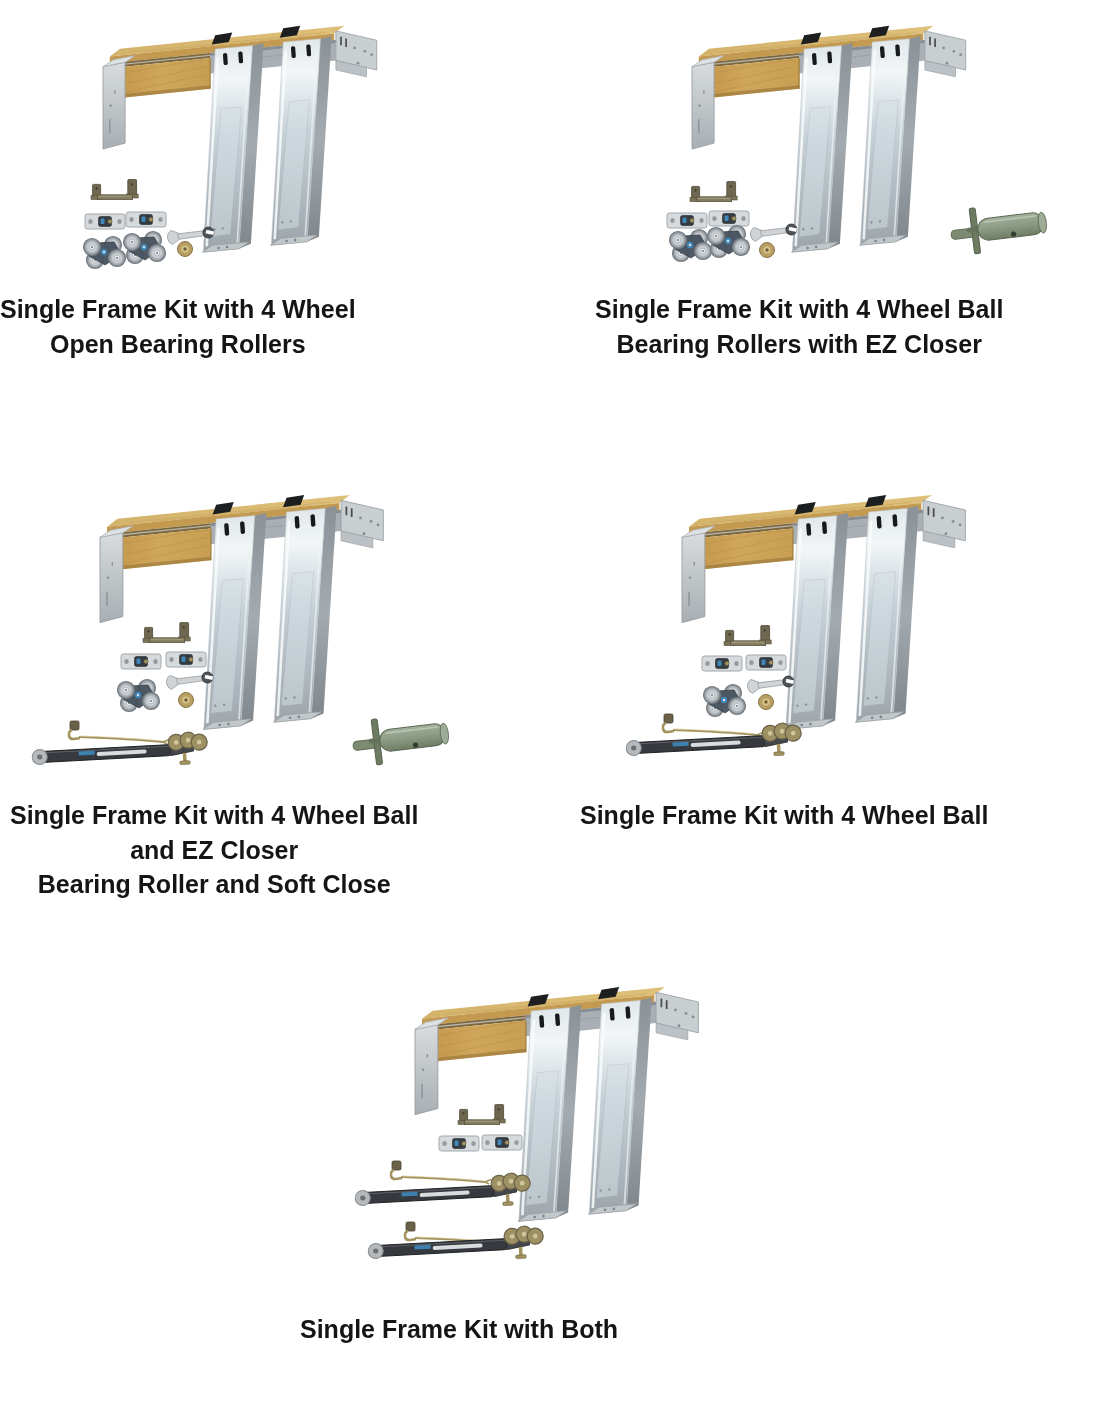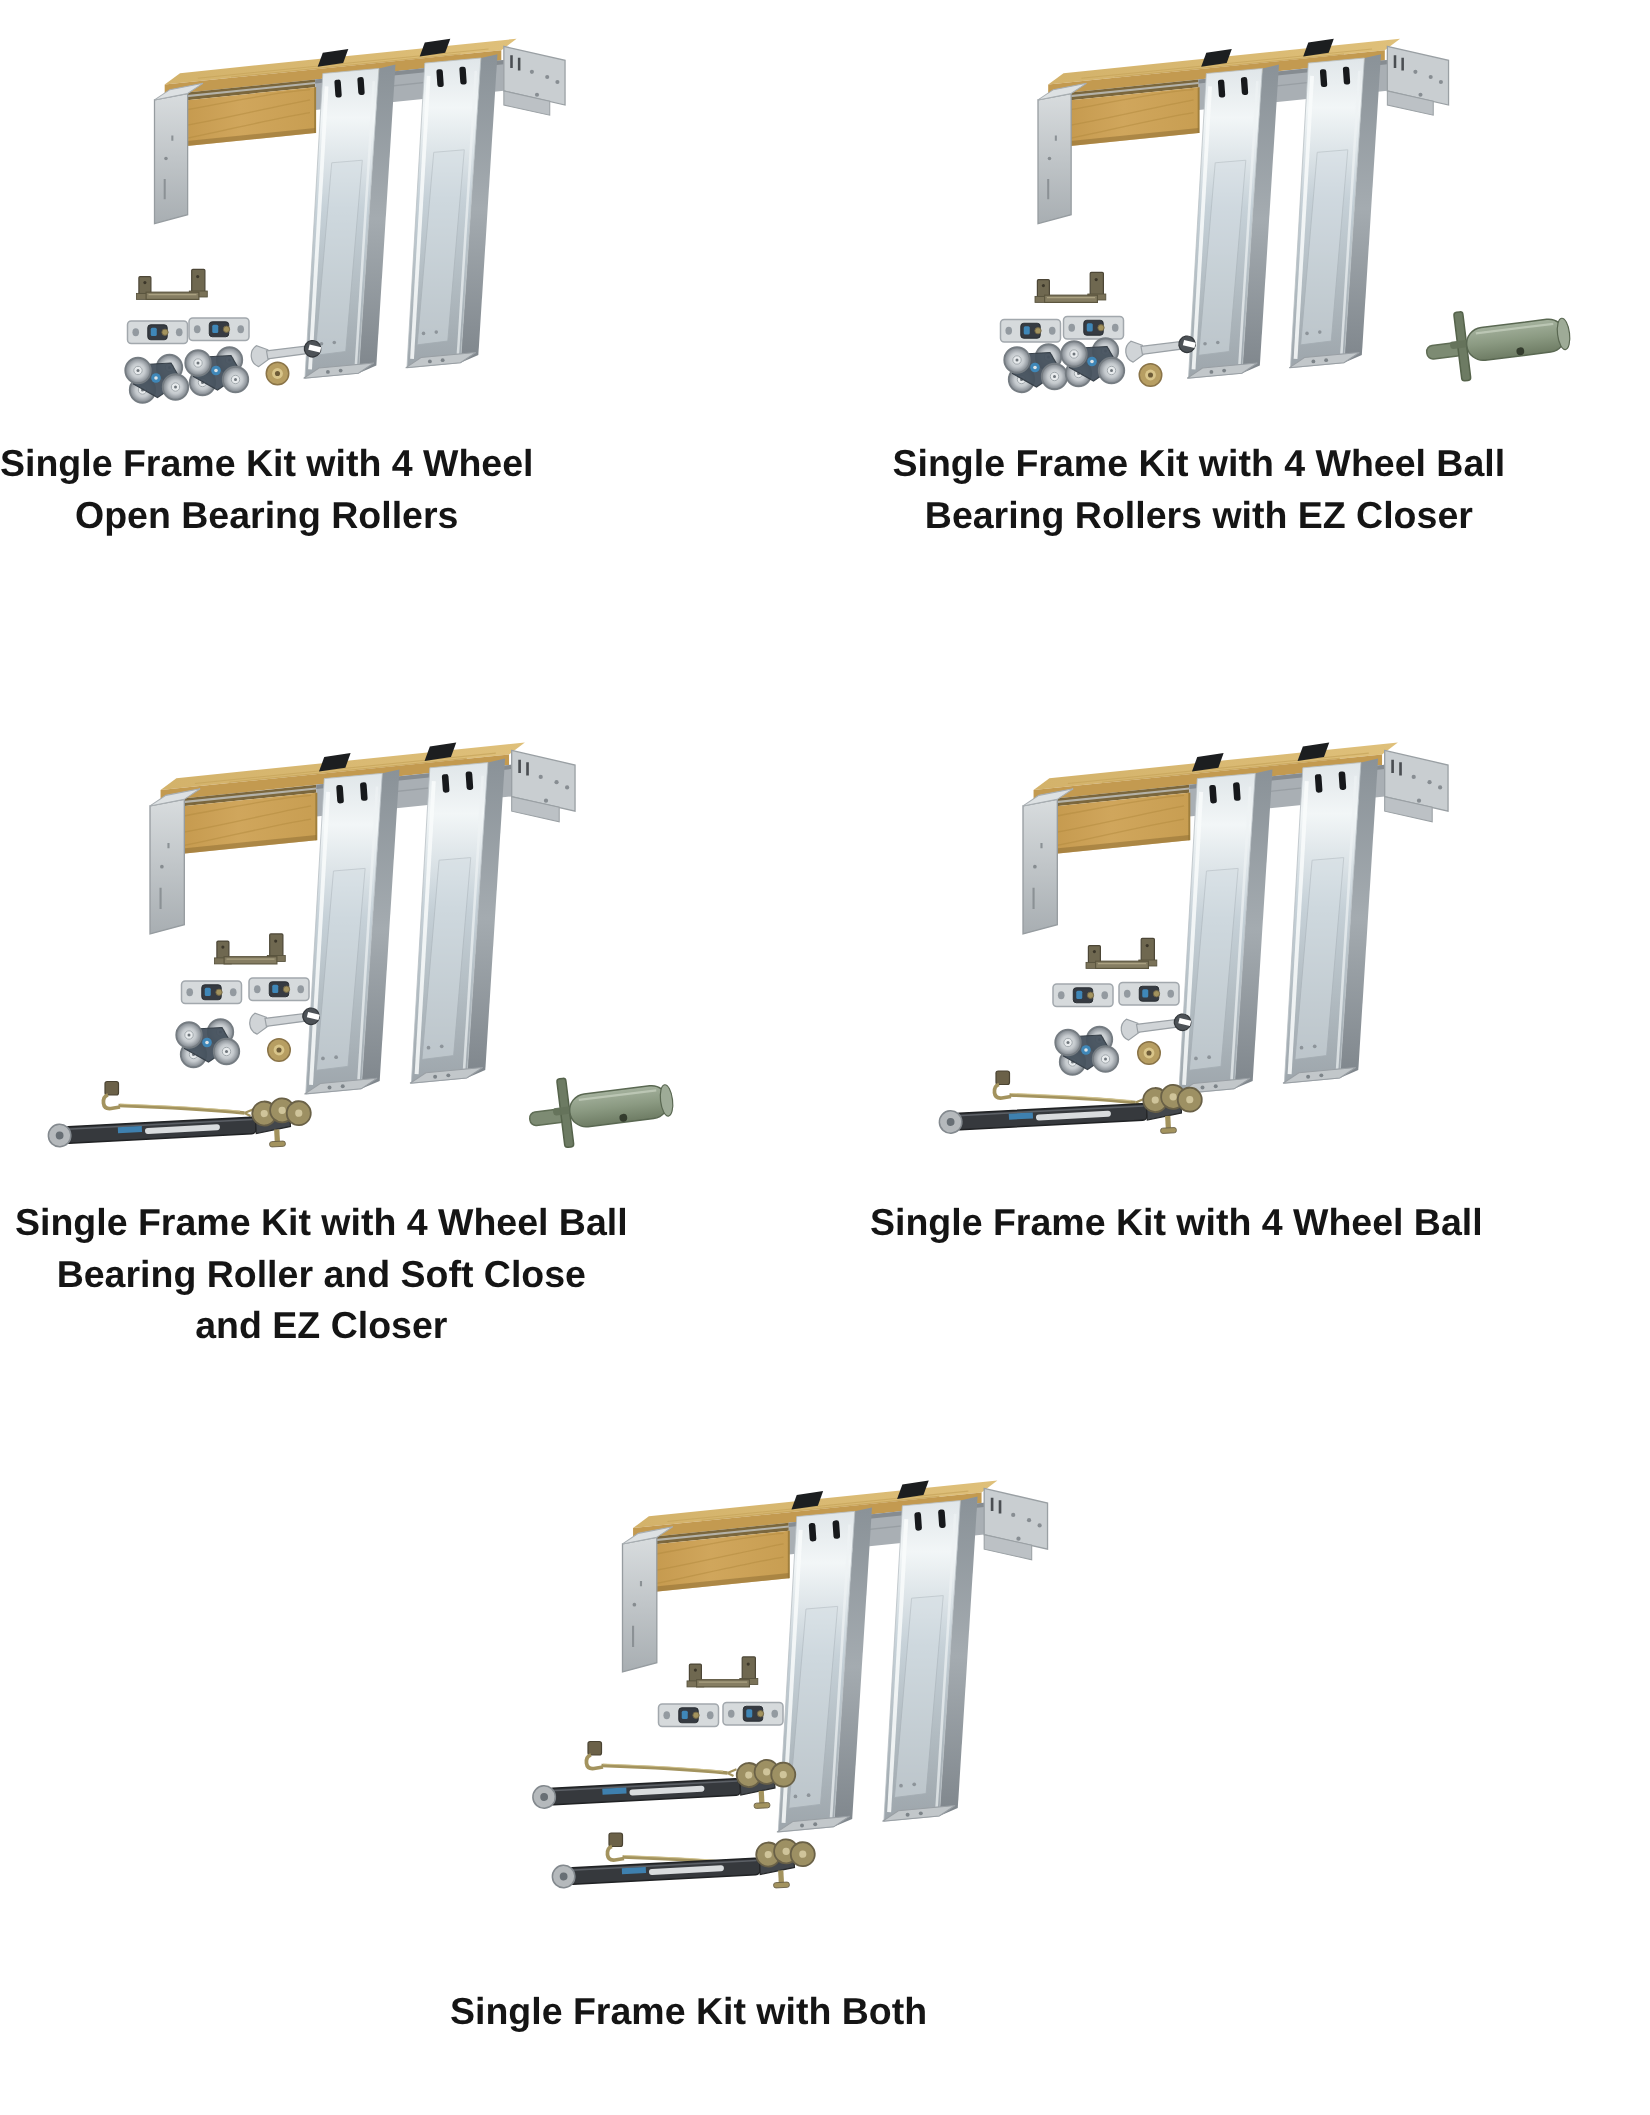--- a/index.html
+++ b/index.html
@@ -10,21 +10,21 @@
   .page{position:absolute;inset:0;}
   .product{position:absolute;display:flex;flex-direction:column;align-items:flex-start;}
   .product svg{display:block;}
   .caption{
     font-size:25px;font-weight:700;color:#151515;text-align:center;line-height:1.38;
     letter-spacing:0px;
   }
   .caption span{display:block;white-space:nowrap;}
   .cap-row1{margin-top:12px;}
   .cap-row2{margin-top:5px;}
-  .cap-row3{margin-top:16px;}
+  .cap-row3{margin-top:4px;}
 </style>
 </head>
 <body>
 
 <div class="page">
 
   <section class="product" id="p1" style="left:0px;top:8px;width:500px;">
     <svg id="svg-kit1" width="500" height="272" viewBox="0 0 500 272" role="img">
         <defs>
           <linearGradient id="kit1-steelV" x1="0" y1="0" x2="0" y2="1">
@@ -557,22 +557,22 @@
           <circle cx="158" cy="5.5" r="8" fill="#9d9063" stroke="#6a6147" stroke-width="1.2"></circle>
           <circle cx="158" cy="5.5" r="2.4" fill="#cfc49a"></circle>
           <circle cx="169" cy="8" r="8" fill="#9d9063" stroke="#6a6147" stroke-width="1.2"></circle>
           <circle cx="169" cy="8" r="2.4" fill="#cfc49a"></circle>
           <rect x="152" y="18" width="3.5" height="9" fill="#a3935e"></rect>
           <rect x="148.5" y="26" width="10.5" height="3.5" rx="1.5" fill="#a3935e" stroke="#6a6147" stroke-width="0.6"></rect>
         </g>
       </svg>
     <div class="caption cap-row2">
       <span>Single Frame Kit with 4 Wheel Ball</span>
+      <span>and EZ Closer</span>
       <span>Bearing Roller and Soft Close</span>
-      <span>and EZ Closer</span>
     </div>
   </section>
 
   <section class="product" id="p4" style="left:580px;top:488px;width:520px;">
     <svg id="svg-kit4" width="520" height="305" viewBox="0 0 520 305" role="img">
         <defs>
           <linearGradient id="kit4-steelV" x1="0" y1="0" x2="0" y2="1">
             <stop offset="0" stop-color="#e0e6e9"></stop>
             <stop offset="0.16" stop-color="#f2f6f7"></stop>
             <stop offset="0.45" stop-color="#c6d1d8"></stop>

